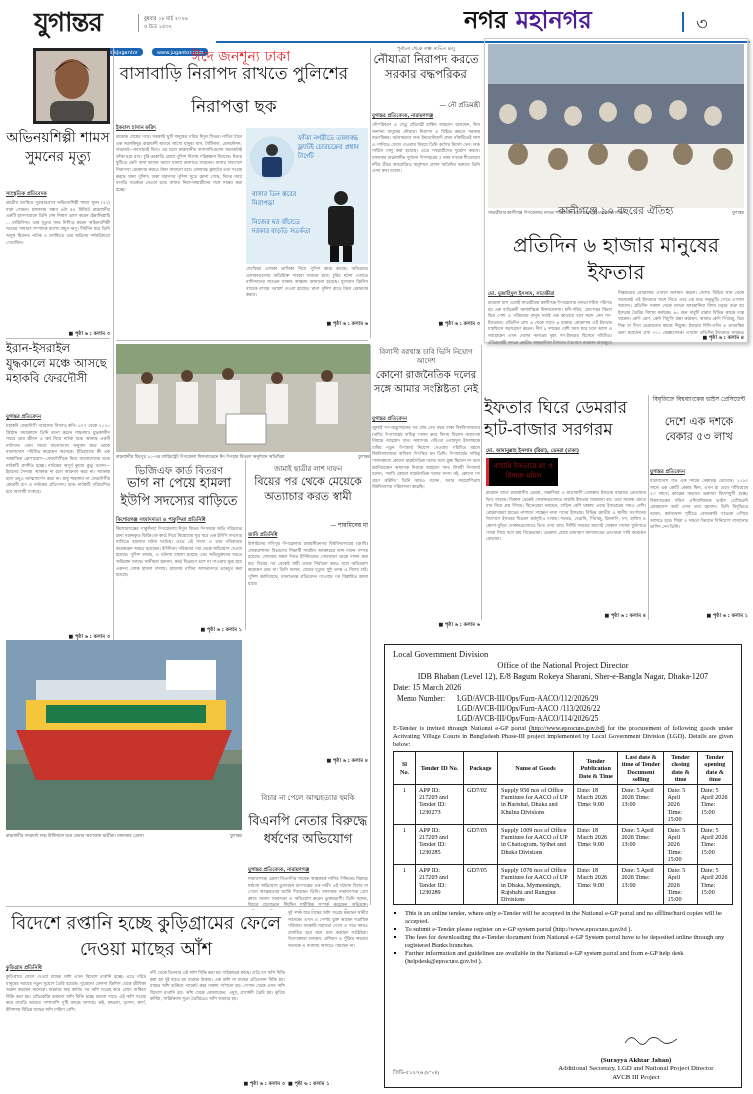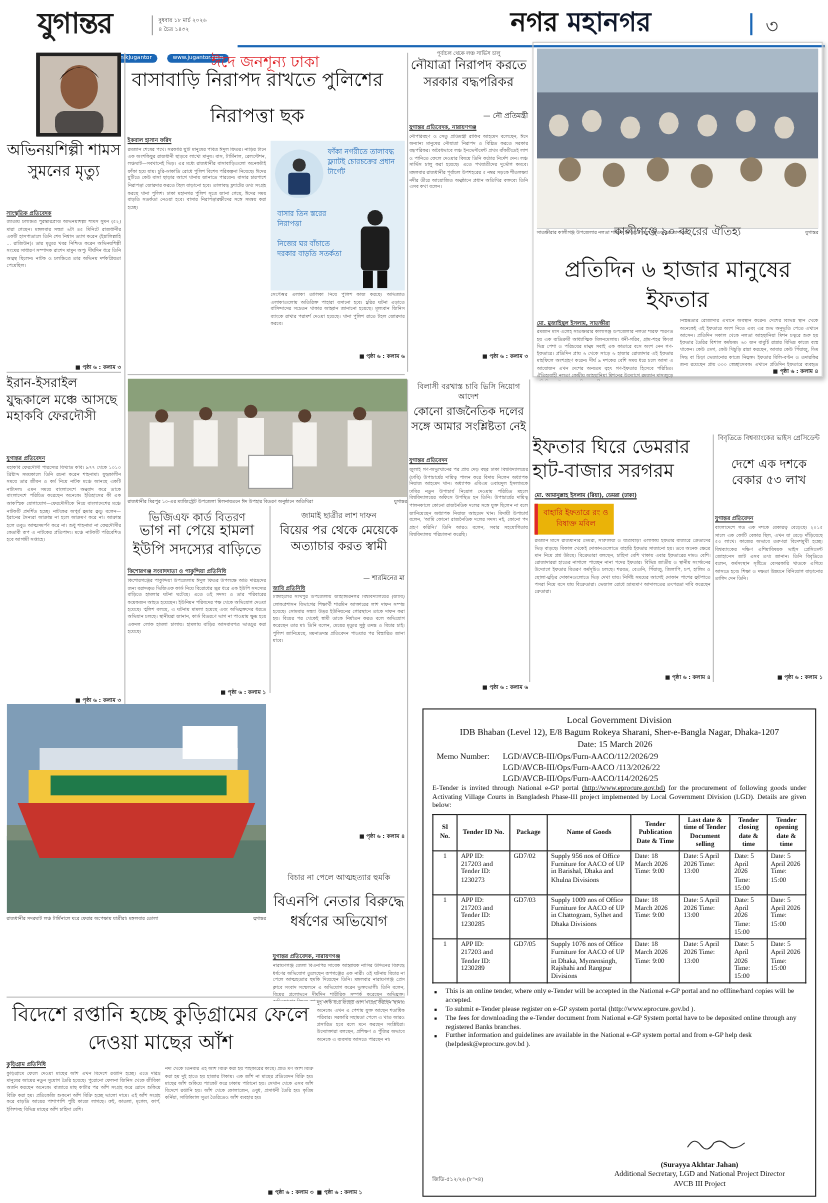--- a/index.html
+++ b/index.html
@@ -29,21 +29,21 @@
   <div class="abs" style="left:110px;top:7px;font-size:5px;color:#444">বুধবার ১৮ মার্চ ২০২৬</div>
   <div class="abs" style="left:110px;top:15px;font-size:5px;color:#444">৪ চৈত্র ১৪৩২</div>
   <div class="abs" style="left:0;top:31px;white-space:nowrap">
     <span class="pill"><span>✕ </span><span>DailyJugantor</span></span>
     <span class="pill"><span>f </span><span>DainikJugantor</span></span>
     <span class="pill"><span>www.jugantor.com</span></span>
   </div>
 </div>
 <div class="abs" style="left:464px;top:5px;white-space:nowrap;font-family:'DejaVu Serif',serif;font-weight:bold;font-size:24px;line-height:30px">
   <span style="color:#111">নগর</span>
-  <span style="color:#0f172a">মহানগর</span>
+  <span style="color:#4c1d95">মহানগর</span>
 </div>
 <div class="abs" style="left:682px;top:12px;width:2px;height:20px;background:#1a66b5"></div>
 <div class="abs" style="left:696px;top:10px;font-size:18px;color:#444">৩</div>
 <div class="abs" style="left:216px;top:41px;width:534px;height:2px;background:#1a66b5"></div>
 
 <div class="photo" style="left:33px;top:48px;width:77px;height:76px;background:#222;border:3px solid #222">
   <svg width="71" height="70" viewBox="0 0 71 70">
       <rect width="71" height="70" fill="#c9bfb4"></rect>
       <ellipse cx="36" cy="28" rx="17" ry="20" fill="#8a5a3e"></ellipse>
       <path d="M18 22 Q36 0 54 20 Q50 12 36 10 Q22 12 18 22Z" fill="#2a1a12"></path>
@@ -175,21 +175,21 @@
 <div class="abs hl" style="left:372px;top:368px;width:108px;font-size:10px;line-height:14px">কোনো রাজনৈতিক দলের সঙ্গে আমার সংশ্লিষ্টতা নেই</div>
 <div class="abs" style="left:372px;top:415px;width:108px">
   <div class="byline">যুগান্তর প্রতিবেদন</div>
   <div class="txt" style="height:196px">জুলাই গণ-অভ্যুত্থানের পর প্রায় দেড় বছর ঢাকা বিশ্ববিদ্যালয়ের (ঢাবি) উপাচার্যের দায়িত্ব পালন করে বিদায় নিলেন অধ্যাপক নিয়াজ আহমেদ খান। অধ্যাপক এবিএম ওবায়দুল ইসলামকে ঢাবির নতুন উপাচার্য নিয়োগ দেওয়ায় পরিচিত মহলে বিশ্ববিদ্যালয়ের অফিসে উপস্থিত হন তিনি। উপাচার্যের দায়িত্ব পালনকালে কোনো রাজনৈতিক দলের সঙ্গে যুক্ত ছিলেন না বলে জানিয়েছেন অধ্যাপক নিয়াজ আহমেদ খান। বিদায়ী উপাচার্য বলেন, 'আমি কোনো রাজনৈতিক দলের সদস্য নই, কোনো পদ গ্রহণ করিনি।' তিনি আরও বলেন, সবার সহযোগিতায় বিশ্ববিদ্যালয় পরিচালনা করেছি।</div>
   <div class="jump">■ পৃষ্ঠা ৬ : কলাম ৬</div>
 </div>
 <div class="vline" style="left:481px;top:345px;height:275px"></div>
 
 <div class="abs hl" style="left:484px;top:396px;width:160px;font-size:17px;line-height:22px;text-align:left">ইফতার ঘিরে ডেমরার হাট-বাজার সরগরম</div>
 <div class="abs" style="left:486px;top:447px;width:160px;font-size:5px;font-weight:bold;text-decoration:underline">মো. আমানুল্লাহ ইসলাম (রিয়া), ডেমরা (ঢাকা)</div>
-<div class="abs" style="left:486px;top:458px;width:72px;height:28px;background:#eab308;border-left:3px solid #e0262b">
+<div class="abs" style="left:486px;top:458px;width:72px;height:28px;background:#000000;border-left:3px solid #e0262b">
   <div style="font-size:7px;line-height:10px;padding:3px 4px;color:#c2121c;text-align:center">বাহারি ইফতারে রং ও বিষাক্ত মবিল</div>
 </div>
 <div class="abs txt" style="left:486px;top:490px;width:160px;height:120px">রমজান মাসে রাজধানীর ডেমরা, সারুলিয়া ও যাত্রাবাড়ী এলাকায় ইফতার বাজারে ক্রেতাদের ভিড় বাড়ছে। বিকাল থেকেই দোকানগুলোতে বাহারি ইফতার সাজানো হয়। তবে অনেক ক্ষেত্রে মান নিয়ে প্রশ্ন উঠছে। বিক্রেতারা বলছেন, চাহিদা বেশি থাকায় এবার ইফতারের দামও বেশি। রোজাদাররা হাতের নাগালে পাচ্ছেন নানা পদের ইফতার। বিভিন্ন জাতীয় ও স্থানীয় সংগঠনের উদ্যোগে ইফতার বিতরণ কর্মসূচিও চলছে। শরবত, বেগুনি, পিঁয়াজু, জিলাপি, চপ, হালিম ও ছোলা-মুড়ির দোকানগুলোতে ভিড় দেখা যায়। নির্দিষ্ট সময়ের আগেই দোকান পাশের ফুটপাতে পসরা নিয়ে বসে যায় বিক্রেতারা। ভেজাল রোধে ভ্রাম্যমাণ আদালতের তৎপরতা দাবি করেছেন ক্রেতারা।</div>
 <div class="abs jump" style="left:486px;top:612px;width:160px">■ পৃষ্ঠা ৬ : কলাম ৪</div>
 <div class="vline" style="left:648px;top:395px;height:225px"></div>
 
 <div class="abs kicker" style="left:650px;top:394px;width:98px;font-size:6px;line-height:9px">বিবৃতিতে বিশ্বব্যাংকের ভাইস প্রেসিডেন্ট</div>
 <div class="abs hl" style="left:650px;top:414px;width:98px;font-size:11px;line-height:15px">দেশে এক দশকে বেকার ৫৩ লাখ</div>
 <div class="abs" style="left:650px;top:468px;width:98px">
   <div class="byline">যুগান্তর প্রতিবেদন</div>
@@ -247,23 +247,24 @@
 <div class="abs" style="left:150px;top:970px;width:135px">
   <div class="txt" style="height:110px">নদী থেকে তিনবার এই আঁশ বিক্রি করা হয় পাইকারের কাছে। প্রতি মণ আঁশ বিক্রি করা হয় দুই হাতে হয় হাজার টাকায়। এক জাঁশ না মাছের প্রতিবেদন বিক্রি হয়। মাছের আঁশ শুকিয়ে প্যাকেট করে ঢাকায় পাঠানো হয়। সেখান থেকে এসব আঁশ বিদেশে রপ্তানি হয়। আঁশ থেকে কোলাজেন, ওষুধ, প্রসাধনী তৈরি হয়। কৃত্রিম কর্নিয়া, সার্জিক্যাল সুতা তৈরিতেও আঁশ ব্যবহার হয়।</div>
   <div class="jump">■ পৃষ্ঠা ৬ : কলাম ৩</div>
 </div>
 <div class="abs" style="left:288px;top:910px;width:80px">
   <div class="txt" style="height:170px">দুই দশক ধরে মাছের আঁশ সংগ্রহ করছেন স্থানীয় অনেকে। এখন এ পেশায় যুক্ত আছেন শতাধিক পরিবার। সরকারি সহায়তা পেলে এ খাত আরও প্রসারিত হবে বলে মনে করছেন সংশ্লিষ্টরা। উদ্যোক্তারা বলছেন, প্রশিক্ষণ ও পুঁজির অভাবে অনেকে এ ব্যবসায় আসতে পারছেন না।</div>
   <div class="jump" style="text-align:left">■ পৃষ্ঠা ৬ : কলাম ১</div>
 </div>
 
 <div class="abs tender" style="left:384px;top:644px;width:358px;height:444px;border:1.5px solid #222;padding:4px 8px">
-  <div style="text-align:center;font-size:8.5px;line-height:11px">Local Government Division</div>
+  <div style="font-size:8.5px;line-height:11px">Local Government Division</div>
+  <div style="text-align:center;font-size:8.5px;line-height:11px">Office of the National Project Director</div>
   <div style="text-align:center;font-size:8.2px;line-height:11px">IDB Bhaban (Level 12), E/8 Bagum Rokeya Sharani, Sher-e-Bangla Nagar, Dhaka-1207</div>
-  <div style="text-align:center;font-size:8px;line-height:12px;padding-right:8px">Date: 15 March 2026</div>
+  <div style="text-align:left;font-size:8px;line-height:12px;padding-right:8px">Date: 15 March 2026</div>
   <div style="display:flex;font-size:7.5px;line-height:10px">
     <div style="width:64px;padding-left:4px">Memo Number:</div>
     <div>
       <div>LGD/AVCB-III/Ops/Furn-AACO/112/2026/29</div>
       <div>LGD/AVCB-III/Ops/Furn-AACO /113/2026/22</div>
       <div>LGD/AVCB-III/Ops/Furn-AACO/114/2026/25</div>
     </div>
   </div>
   <div style="font-size:6.4px;line-height:8px;text-align:justify;margin-bottom:3px">
     <span>E-Tender is invited through National e-GP portal </span><span style="text-decoration:underline">(http://www.eprocure.gov.bd)</span><span> for the procurement of following goods under Activating Village Courts in Bangladesh Phase-III project implemented by Local Government Division (LGD). Details are given below:</span>

